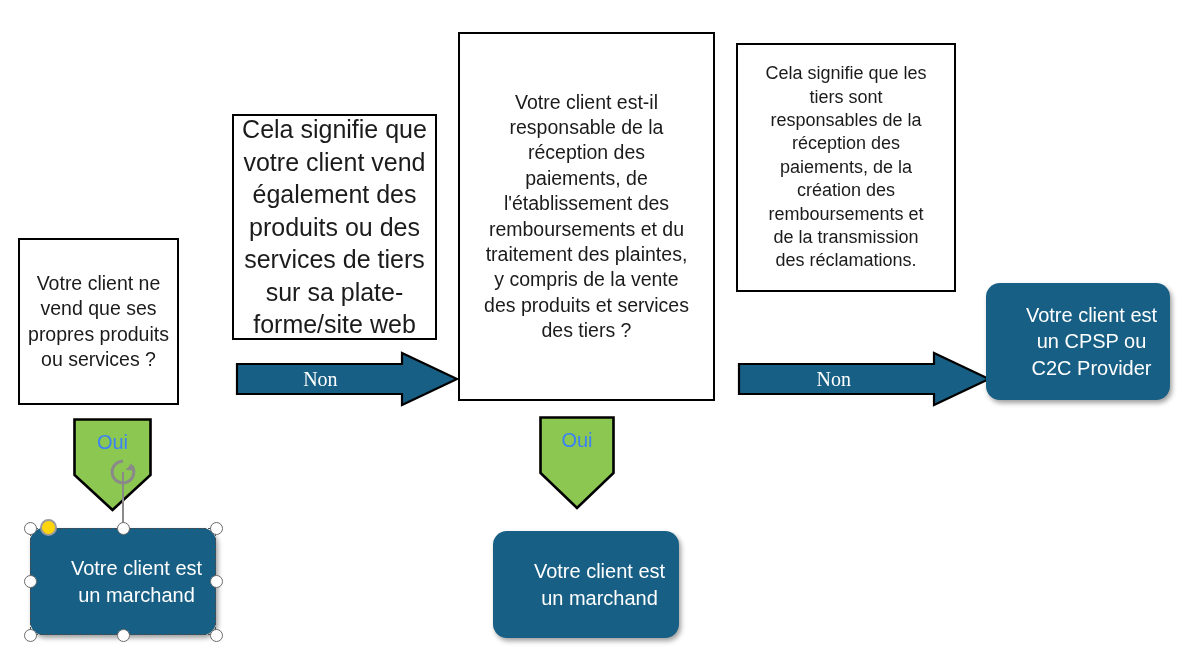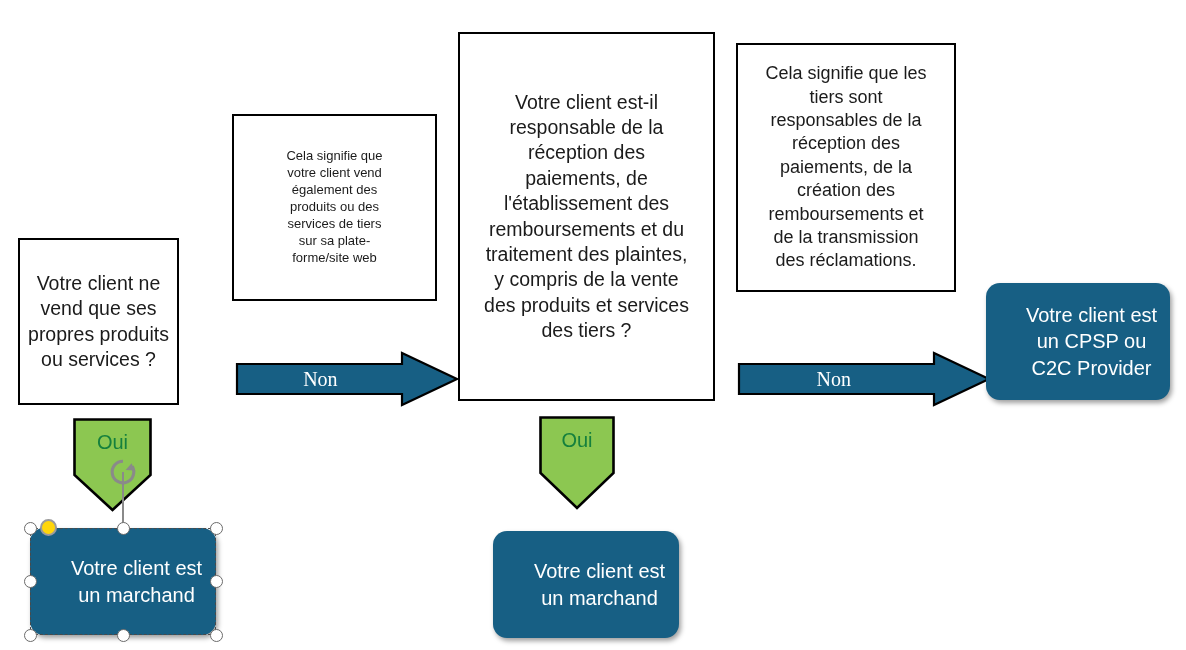--- a/index.html
+++ b/index.html
@@ -81,21 +81,21 @@
     position: absolute;
     z-index: 5;
   }
   .arrow-down svg { display: block; overflow: visible; }
   .arrow-down .alabel {
     position: absolute;
     left: 0;
     right: 0;
     top: 14%;
     text-align: center;
-    color: #15803d;
+    color: #3b82f6;
     pointer-events: none;
   }
 
   
   .sel-frame {
     position: absolute;
     box-sizing: border-box;
     border: 1px dashed #4a4a4a;
     z-index: 9;
     pointer-events: none;
@@ -139,21 +139,21 @@
 
 <div id="canvas">
 
   <div class="note-box" style="left:18px; top:238px; width:161px; height:167px; font-size:19.5px;">
     <span class="txt">Votre client ne
 vend que ses
 propres produits
 ou services ?</span>
   </div>
 
-  <div class="note-box" style="left:232px; top:114px; width:205px; height:187px; font-size:13px;">
+  <div class="note-box" style="left:232px; top:114px; width:205px; height:226px; font-size:25px;">
     <span class="txt">Cela signifie que
 votre client vend
 également des
 produits ou des
 services de tiers
 sur sa plate-
 forme/site web</span>
   </div>
 
   <div class="note-box" style="left:458px; top:32px; width:257px; height:369px; font-size:19.5px;">

